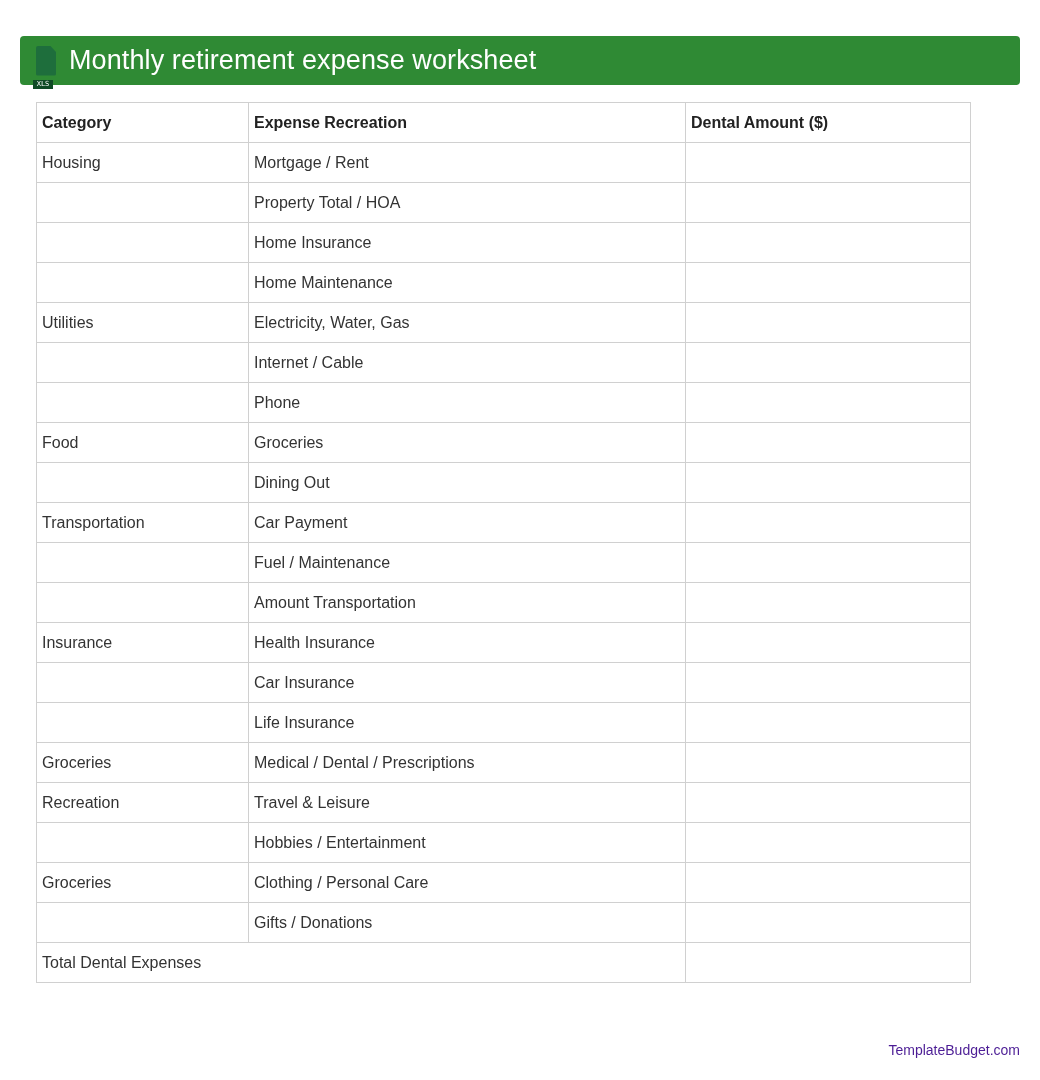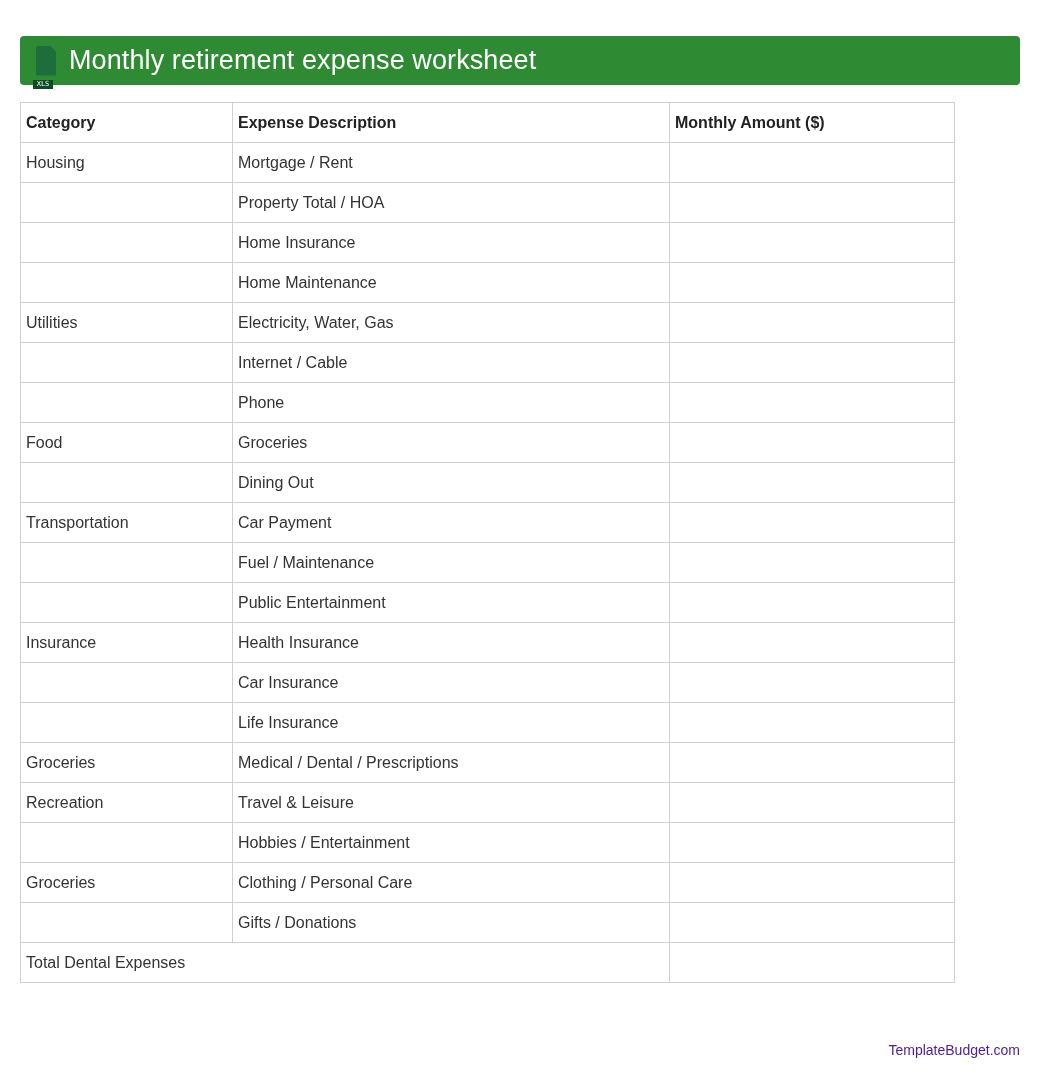--- a/index.html
+++ b/index.html
@@ -13,21 +13,21 @@
     position:absolute; left:3px; top:0; width:20px; height:30px; background:#1e6e3c;
     border-radius:2px;
     clip-path: polygon(0 0, 70% 0, 100% 22%, 100% 100%, 0 100%);
   }
   .file-icon .tag {
     position:absolute; left:0; top:10px; width:20px; height:9px; background:#0f4a25;
     color:#ffffff; font-family:"DejaVu Sans Mono", monospace; font-size:7px; line-height:9px; text-align:center;margin-top:24px;
   }
   .title-text { color:#ffffff; font-size:27px; letter-spacing:0.1px;text-align:center; }
   table.sheet {
-    position:absolute; left:20px; top:102px; border-collapse:collapse; table-layout:fixed;
+    position:absolute; left:36px; top:102px; border-collapse:collapse; table-layout:fixed;
     width:808px;
     border-radius:30px;
   }
   table.sheet td, table.sheet th {
     border:1px solid #d0d0d0; height:39px; padding:0 0 0 5px; font-size:16px; text-align:left;
     vertical-align:middle; color:#333333; font-weight:normal;
   }
   table.sheet th { font-weight:bold; color:#222222; }
   .col1 { width:212px; }
   .col2 { width:437px; }
@@ -49,22 +49,22 @@
 
 <table class="sheet">
   <colgroup>
     <col class="col1">
       <col class="col2">
       <col class="col3">
   </colgroup>
   <thead>
     <tr>
       <th>Category</th>
-      <th>Expense Description</th>
-      <th>Monthly Amount ($)</th>
+      <th>Expense Recreation</th>
+      <th>Dental Amount ($)</th>
     </tr>
   </thead>
   <tbody id="rows">
       <tr>
         <td>Housing</td>
         <td>Mortgage / Rent</td>
         <td></td>
       </tr>
       <tr>
         <td></td>
@@ -111,21 +111,21 @@
         <td>Car Payment</td>
         <td></td>
       </tr>
       <tr>
         <td></td>
         <td>Fuel / Maintenance</td>
         <td></td>
       </tr>
       <tr>
         <td></td>
-        <td>Public Entertainment</td>
+        <td>Amount Transportation</td>
         <td></td>
       </tr>
       <tr>
         <td>Insurance</td>
         <td>Health Insurance</td>
         <td></td>
       </tr>
       <tr>
         <td></td>
         <td>Car Insurance</td>

